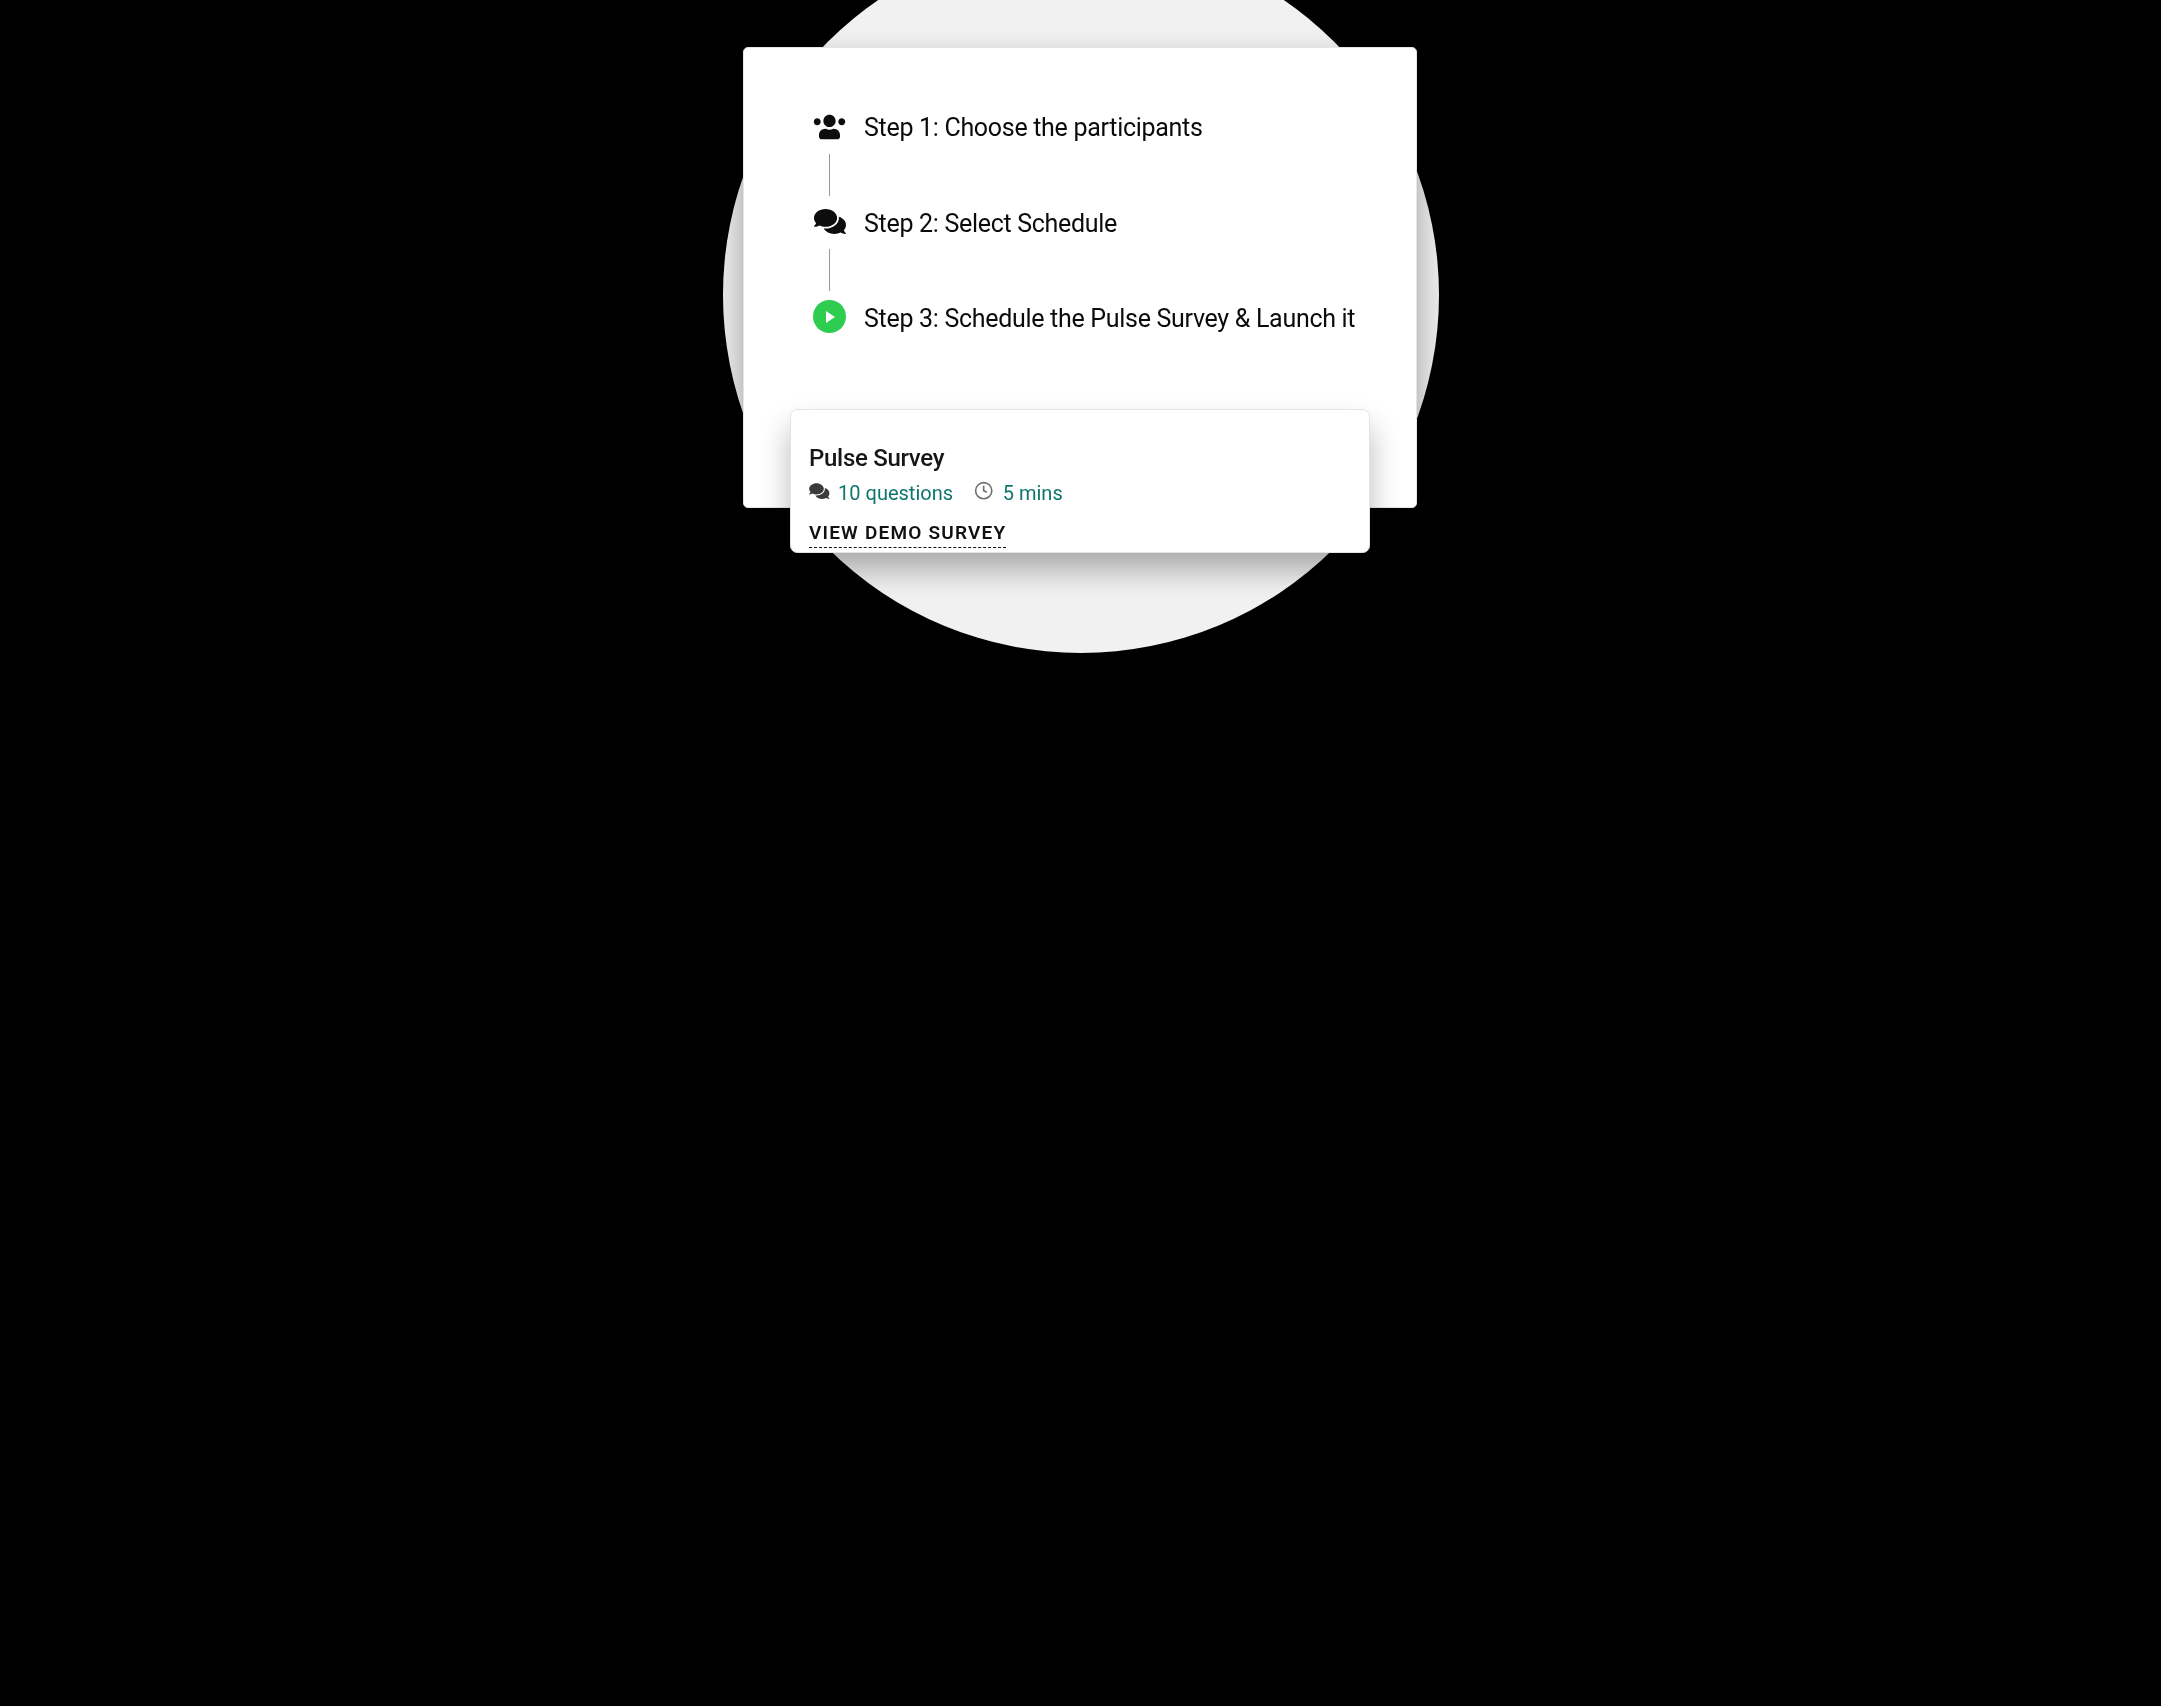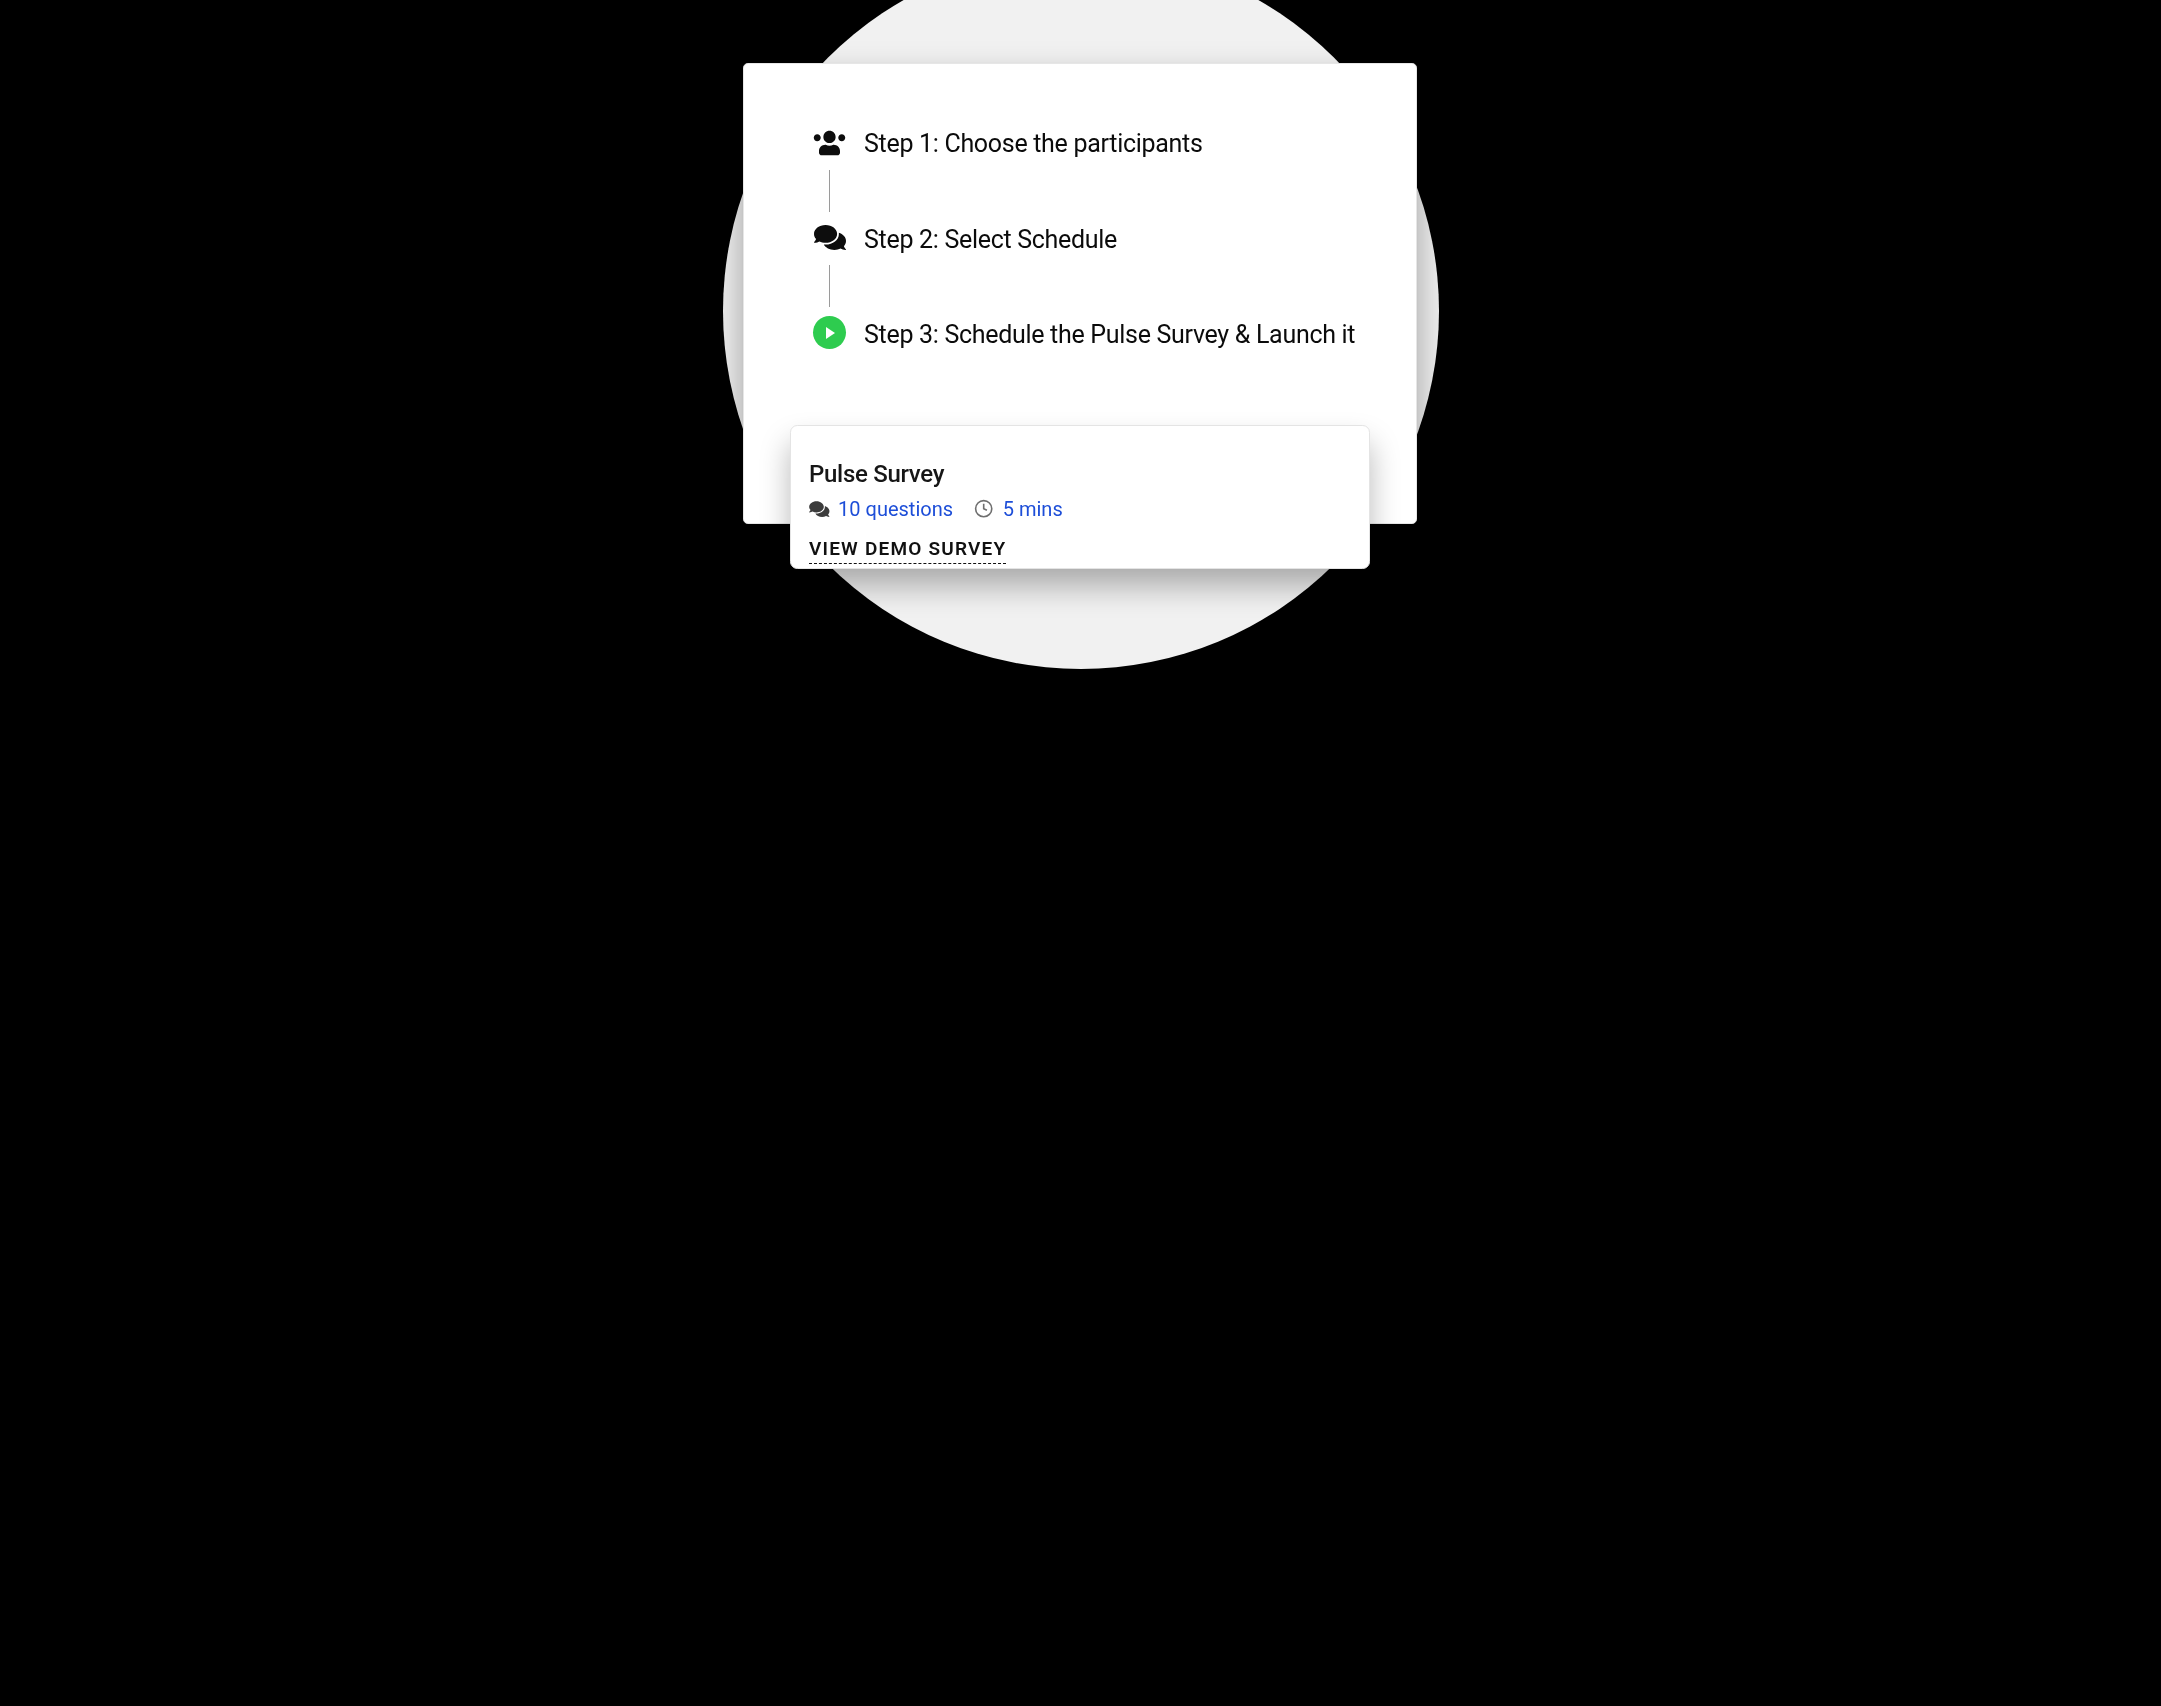--- a/index.html
+++ b/index.html
@@ -7,21 +7,21 @@
   body {
     background: #000;
     font-family: -apple-system, BlinkMacSystemFont, "Segoe UI", Roboto, "Helvetica Neue", Arial, sans-serif;
     position: relative;
     overflow: hidden;
   }
   .stage {
     position: relative;
     width: 747px;
     height: 590px;
-    margin: 16px auto;
+    margin: 0 auto;
   }
   .bg-circle {
     position: absolute;
     left: 50%;
     top: 50%;
     transform: translate(-50%, -50%);
     width: 716px;
     height: 716px;
     background: #f1f1f1;
     border-radius: 50%;
@@ -142,23 +142,23 @@
     letter-spacing: -0.3px;
   }
   .survey-meta {
     display: flex;
     align-items: center;
     gap: 20.6px;
     margin-top: 8.5px;
   }
   .meta-item {
     display: flex;
-    align-items: center;
+    align-items: flex-start;
     gap: 8.5px;
-    color: #1d4ed8;
+    color: #0f766e;
     font-size: 20px;
   }
   .meta-icon {
     width: 20.6px;
     height: 20.6px;
     display: flex;
     align-items: center;
     justify-content: center;
     color: #333;
   }

